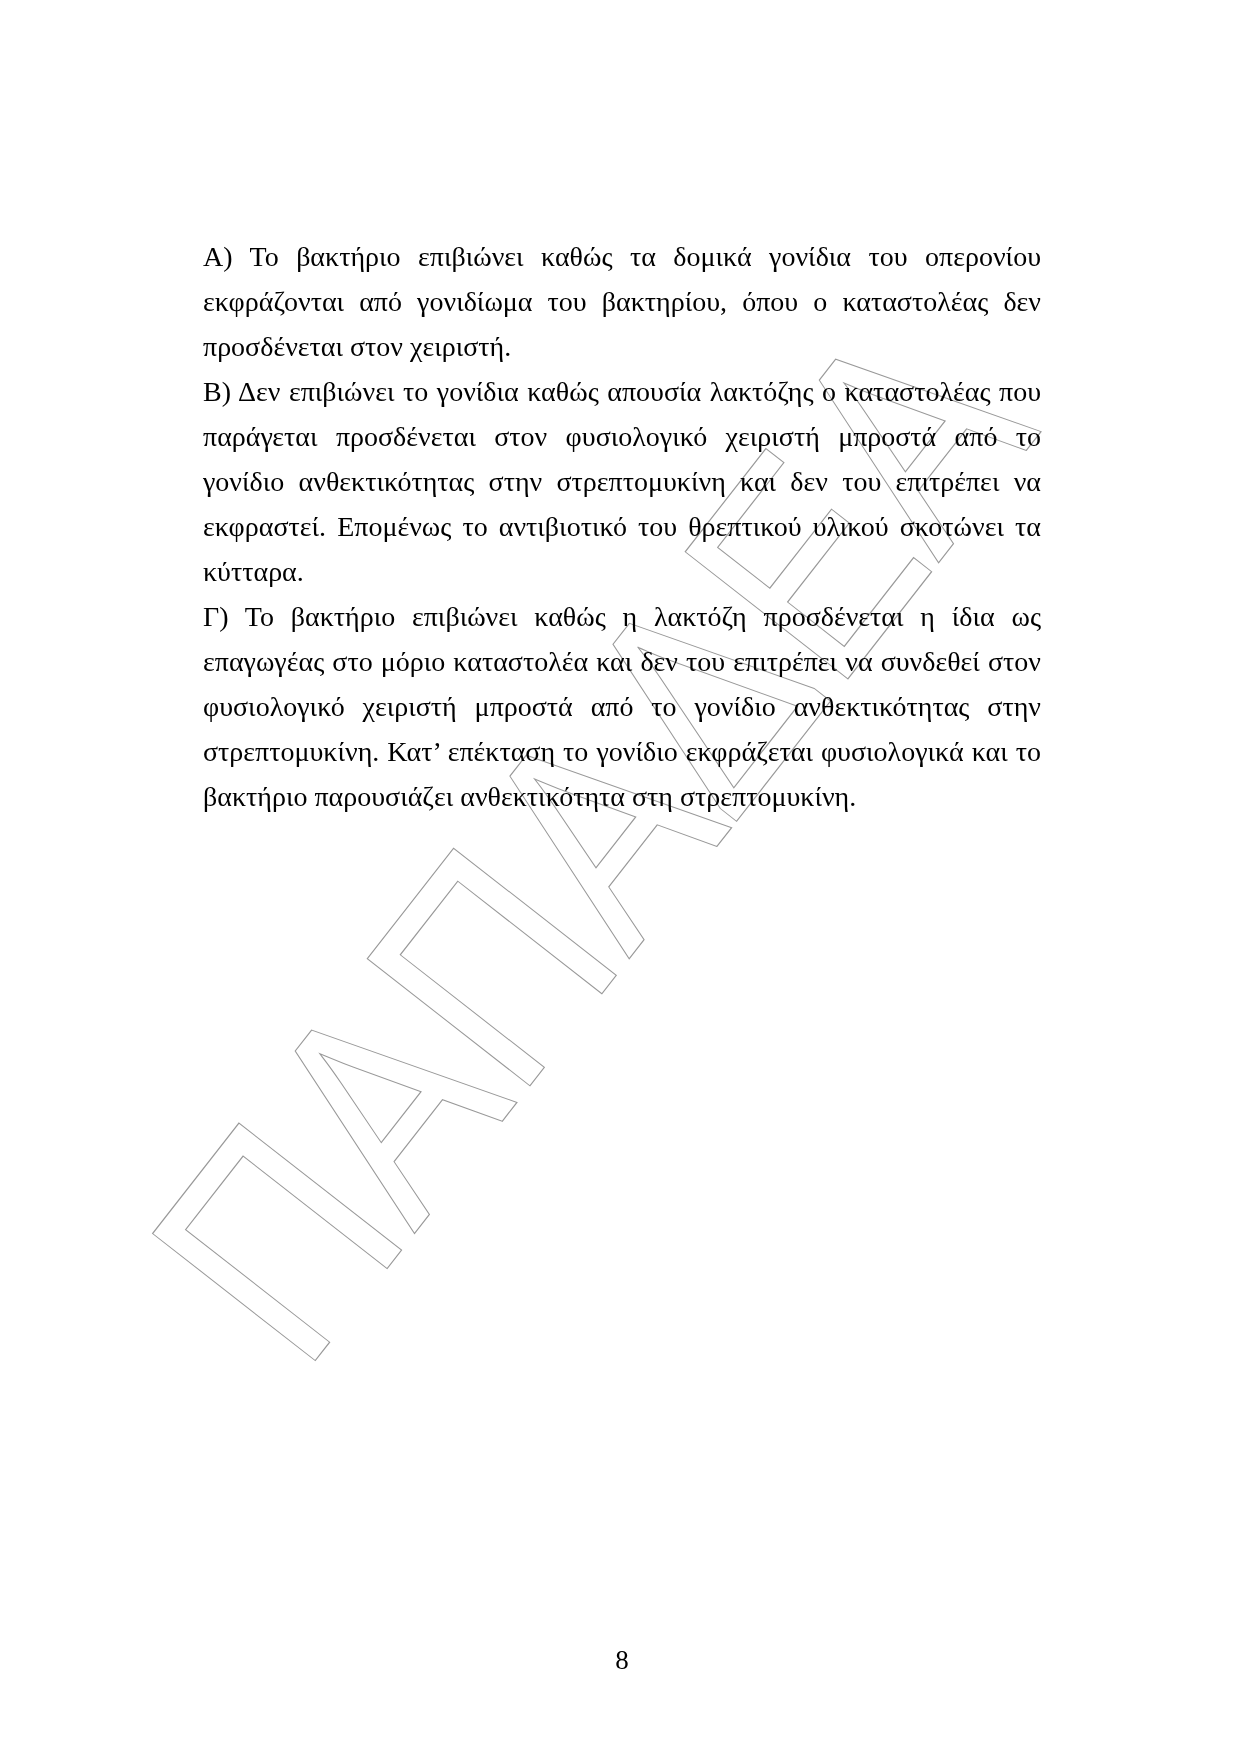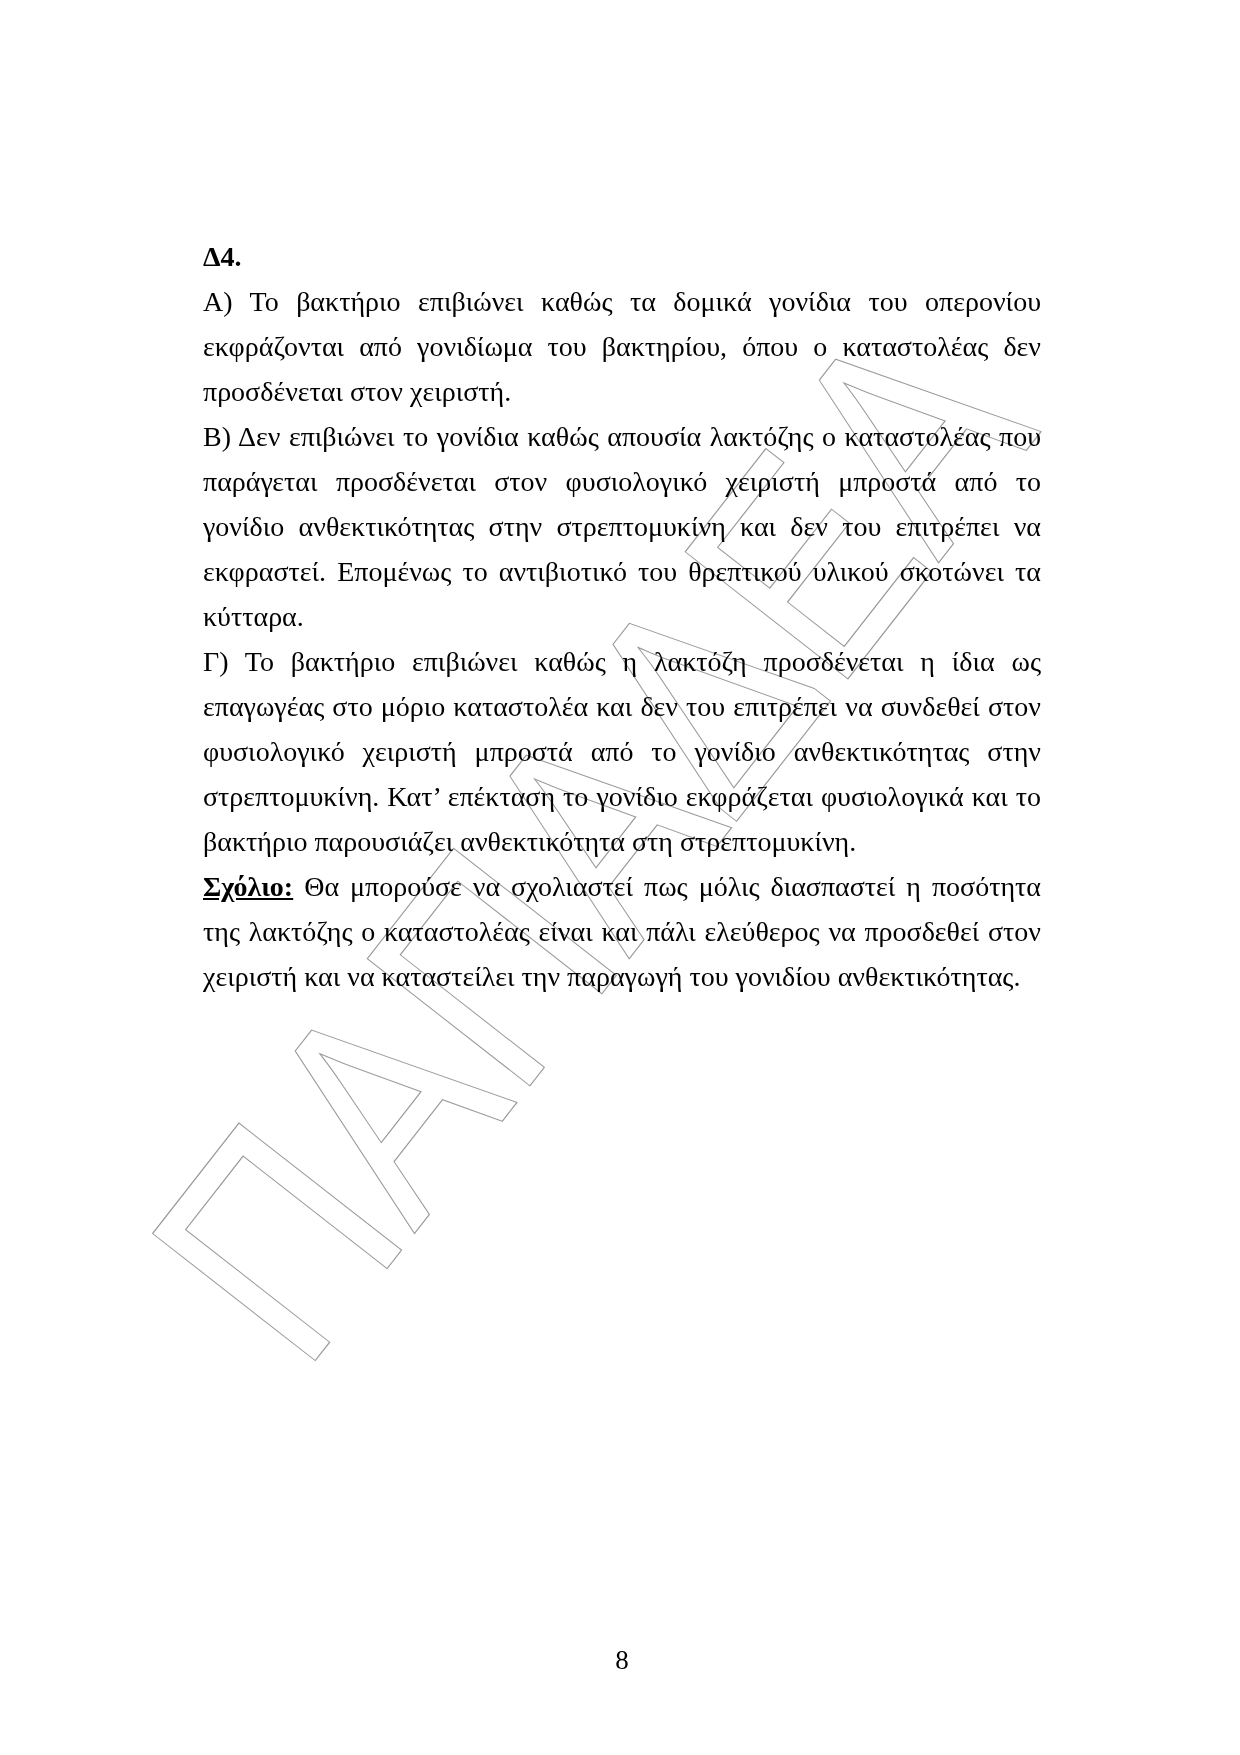--- a/index.html
+++ b/index.html
@@ -60,22 +60,20 @@
 </head>
 <body>
 
 <div class="page">
 
   <svg class="watermark" viewBox="0 0 1240 1755" xmlns="http://www.w3.org/2000/svg" aria-hidden="true">
     <text x="590" y="840" transform="rotate(-52 590 840)" text-anchor="middle" dominant-baseline="central" font-family="Liberation Sans, sans-serif" font-size="300" font-weight="normal" fill="none" stroke="#999999" stroke-width="1.2" textLength="1200" lengthAdjust="spacingAndGlyphs">ΠΑΠΑΔΕΑ</text>
   </svg>
 
   <div class="content">
-    <p class="title">Δ4.</p>
     <p class="para">Α) Το βακτήριο επιβιώνει καθώς τα δομικά γονίδια του οπερονίου εκφράζονται από γονιδίωμα του βακτηρίου, όπου ο καταστολέας δεν προσδένεται στον χειριστή.</p>
     <p class="para">Β) Δεν επιβιώνει το γονίδια καθώς απουσία λακτόζης ο καταστολέας που παράγεται προσδένεται στον φυσιολογικό χειριστή μπροστά από το γονίδιο ανθεκτικότητας στην στρεπτομυκίνη και δεν του επιτρέπει να εκφραστεί. Επομένως το αντιβιοτικό του θρεπτικού υλικού σκοτώνει τα κύτταρα.</p>
     <p class="para">Γ) Το βακτήριο επιβιώνει καθώς η λακτόζη προσδένεται η ίδια ως επαγωγέας στο μόριο καταστολέα και δεν του επιτρέπει να συνδεθεί στον φυσιολογικό χειριστή μπροστά από το γονίδιο ανθεκτικότητας στην στρεπτομυκίνη. Κατ’ επέκταση το γονίδιο εκφράζεται φυσιολογικά και το βακτήριο παρουσιάζει ανθεκτικότητα στη στρεπτομυκίνη.</p>
-    <p class="para"><span class="comment-label">Σχόλιο:</span> <span>Θα μπορούσε να σχολιαστεί πως μόλις διασπαστεί η ποσότητα της λακτόζης ο καταστολέας είναι και πάλι ελεύθερος να προσδεθεί στον χειριστή και να καταστείλει την παραγωγή του γονιδίου ανθεκτικότητας.</span></p>
   </div>
 
   <div class="page-number">8</div>
 
 </div>
 
 </body></html>

